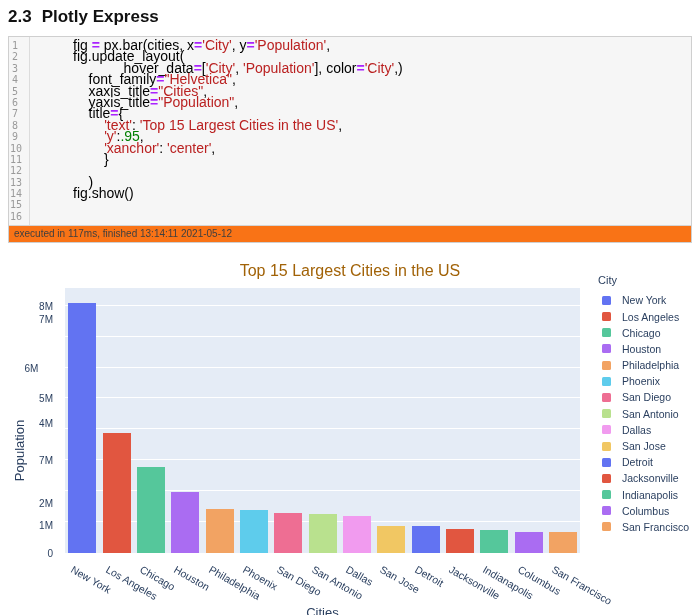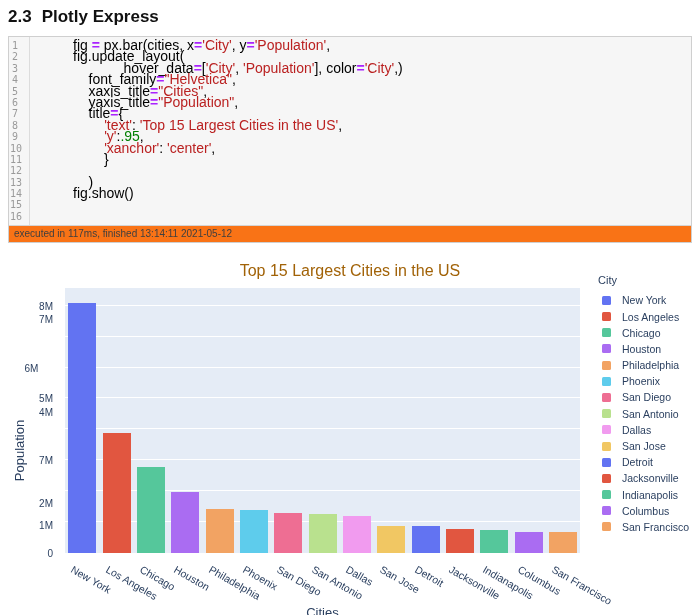--- a/index.html
+++ b/index.html
@@ -105,21 +105,21 @@
   </div>
 
   <div class="chart">
     <div class="chart-title">Top 15 Largest Cities in the US</div>
     <div class="yticks" id="yticks">
       <div class="y-title">Population</div>
     <div class="ytick" style="bottom: -6px; padding-right: 7px;">0</div>
         <div class="ytick" style="bottom: 22px; padding-right: 7px;">1M</div>
         <div class="ytick" style="bottom: 44px; padding-right: 7px;">2M</div>
         <div class="ytick" style="bottom: 86.8738px; padding-right: 7px;">7M</div>
-        <div class="ytick" style="bottom: 135px; padding-right: 7px;">4M</div>
+        <div class="ytick" style="bottom: 124px; padding-right: 7px;">4M</div>
         <div class="ytick" style="bottom: 148.79px; padding-right: 7px;">5M</div>
         <div class="ytick" style="bottom: 179.748px; padding-right: 7px; text-align: center;">6M</div>
         <div class="ytick" style="bottom: 228px; padding-right: 7px;">7M</div>
         <div class="ytick" style="bottom: 241.664px; padding-right: 7px;">8M</div>
       </div>
     <div class="plot" id="plot">
         <div class="gridline" style="bottom: 30.9579px;"></div>
         <div class="gridline" style="bottom: 61.9159px;"></div>
         <div class="gridline" style="bottom: 92.8738px;"></div>
         <div class="gridline" style="bottom: 123.832px;"></div>

